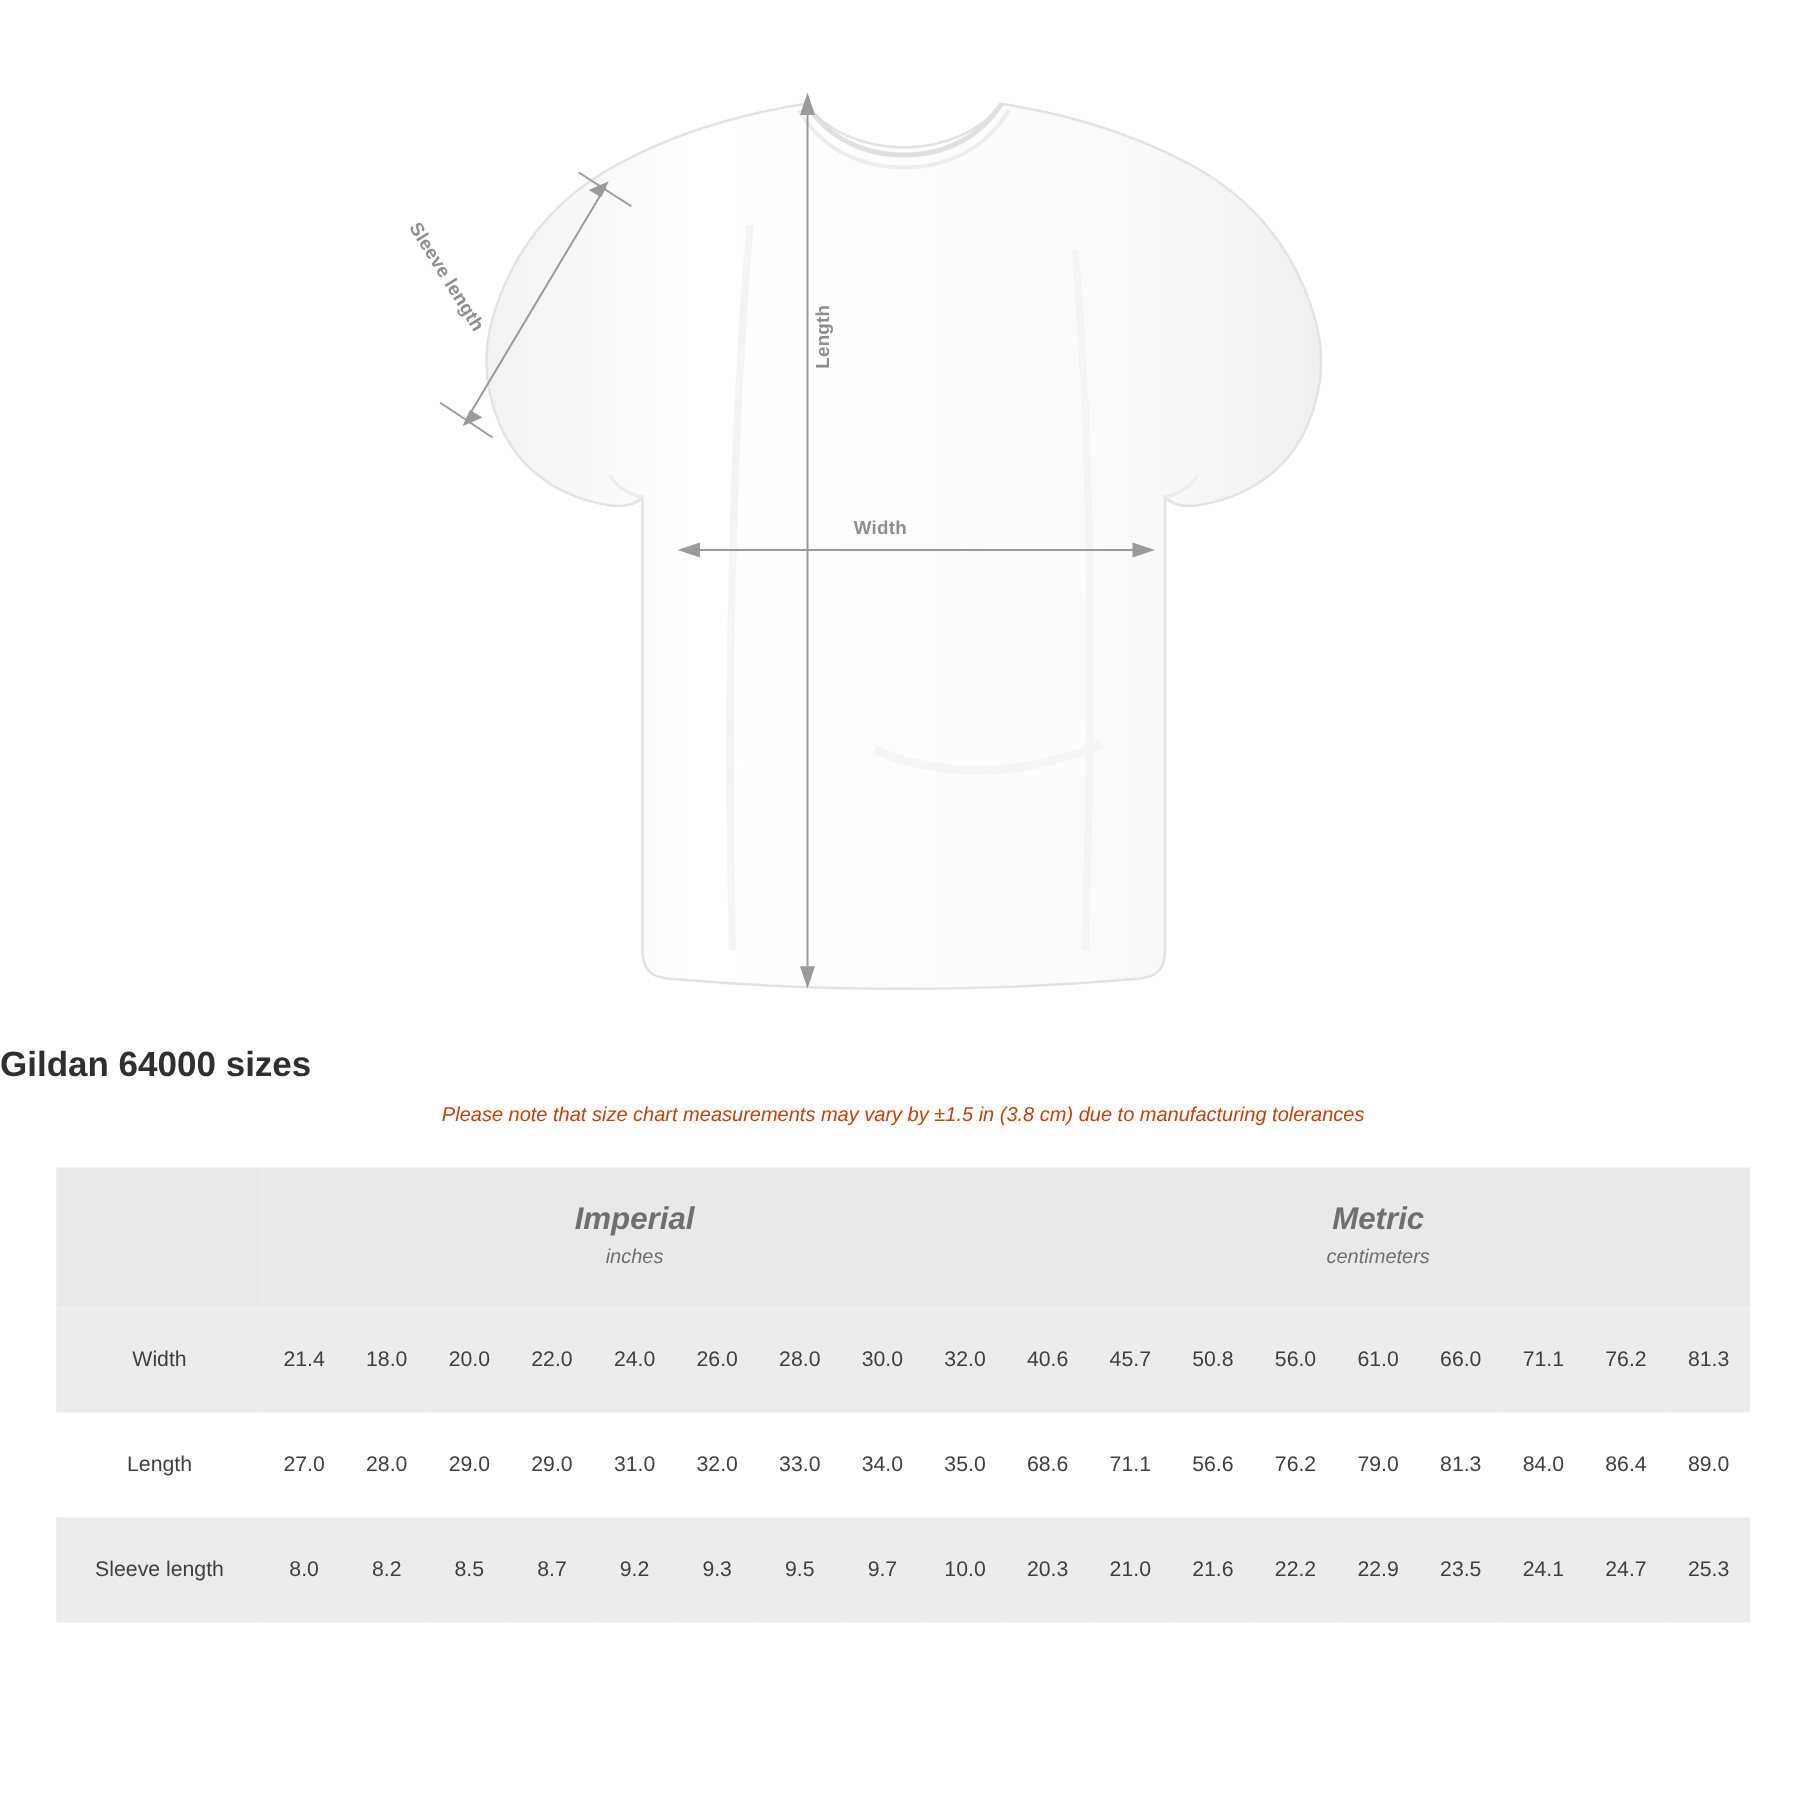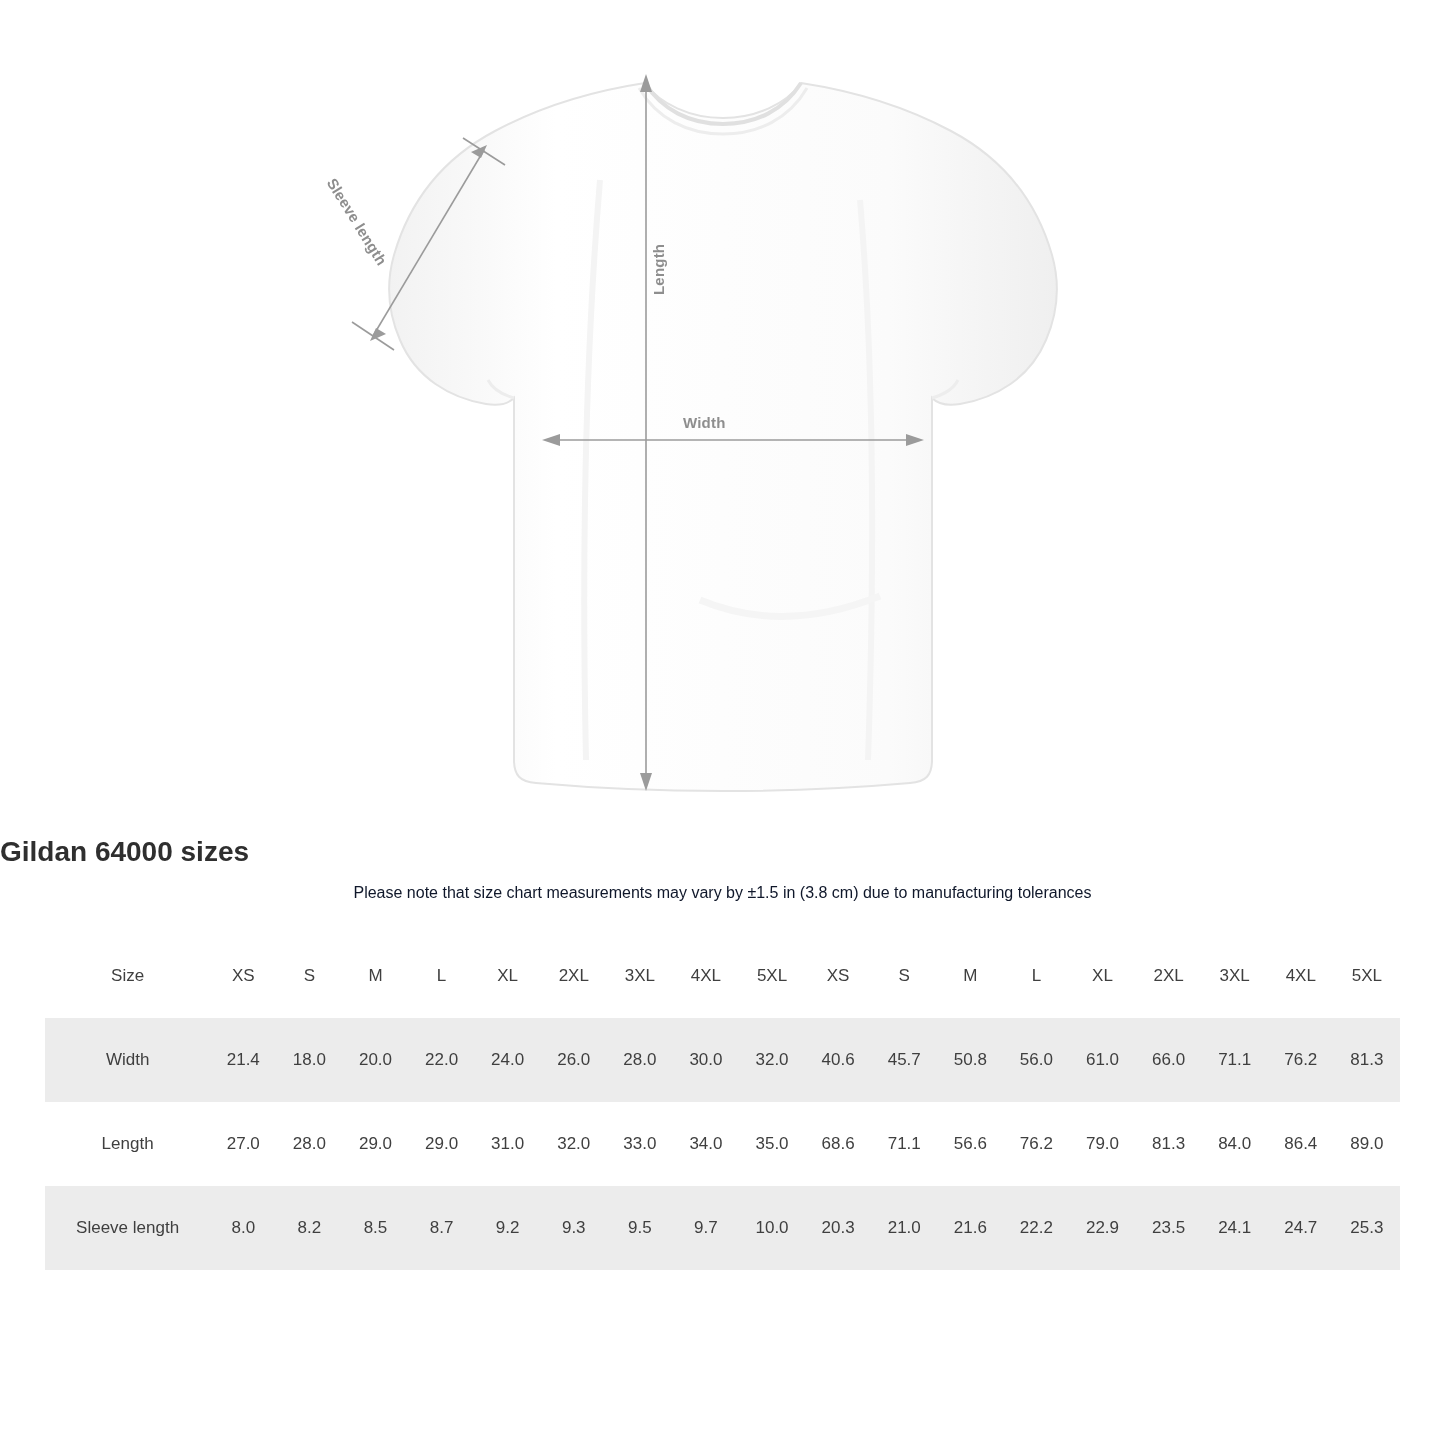--- a/index.html
+++ b/index.html
@@ -55,21 +55,22 @@
   .chart-title {
     text-align: left;
     font-size: 28px;
     font-weight: bold;
     color: #2f2f2f;
     margin: 16px 0 0 0;
   }
   .chart-note {
     text-align: center;
     font-size: 16px;
-    color: #0f172a;
+    font-style: italic;
+    color: #c2410c;
     margin: 16px 0 0 0;
   }
 
   
   .table-wrap {
     margin: 32px 45px 0 45px;
     width: 1355px;
   }
   table.size-table {
     border-collapse: collapse;
@@ -219,42 +220,32 @@
         <col class="col-cell">
         <col class="col-cell">
         <col class="col-cell">
         <col class="col-cell">
       <col class="col-cell">
         <col class="col-cell">
         <col class="col-cell">
         <col class="col-cell">
     </colgroup>
     <tbody>
-
-      <tr class="row-sizes">
-        <td class="rowhead">Size</td>
-        <td>XS</td>
-        <td>S</td>
-        <td>M</td>
-        <td>L</td>
-        <td>XL</td>
-        <td>2XL</td>
-        <td>3XL</td>
-        <td>4XL</td>
-        <td>5XL</td>
-        <td>XS</td>
-        <td>S</td>
-        <td>M</td>
-        <td>L</td>
-        <td>XL</td>
-        <td>2XL</td>
-        <td>3XL</td>
-        <td>4XL</td>
-        <td>5XL</td>
+      <tr class="unit-head">
+        <td></td>
+        <td colspan="9">
+          <div class="unit-name">Imperial</div>
+          <div class="unit-sub">inches</div>
+        </td>
+        <td colspan="9">
+          <div class="unit-name">Metric</div>
+          <div class="unit-sub">centimeters</div>
+        </td>
       </tr>
+
 
       <tr class="data-row shaded">
         <td class="rowhead">Width</td>
         <td>21.4</td>
         <td>18.0</td>
         <td>20.0</td>
         <td>22.0</td>
         <td>24.0</td>
         <td>26.0</td>
         <td>28.0</td>

